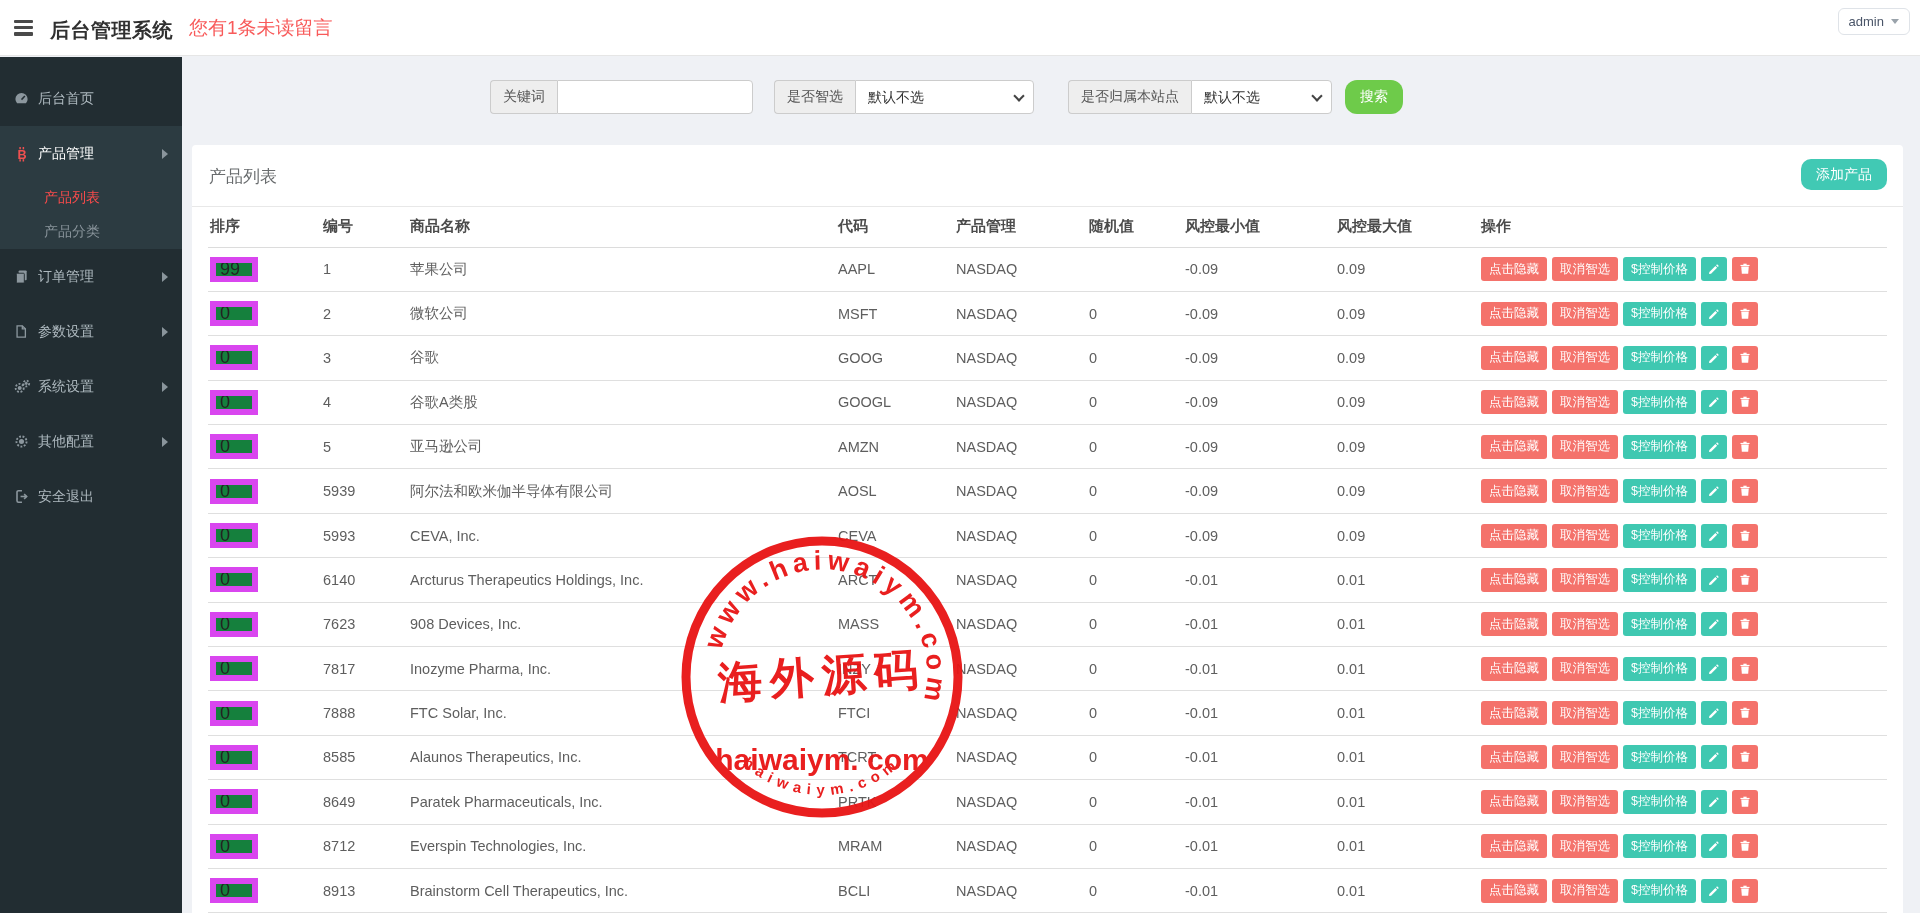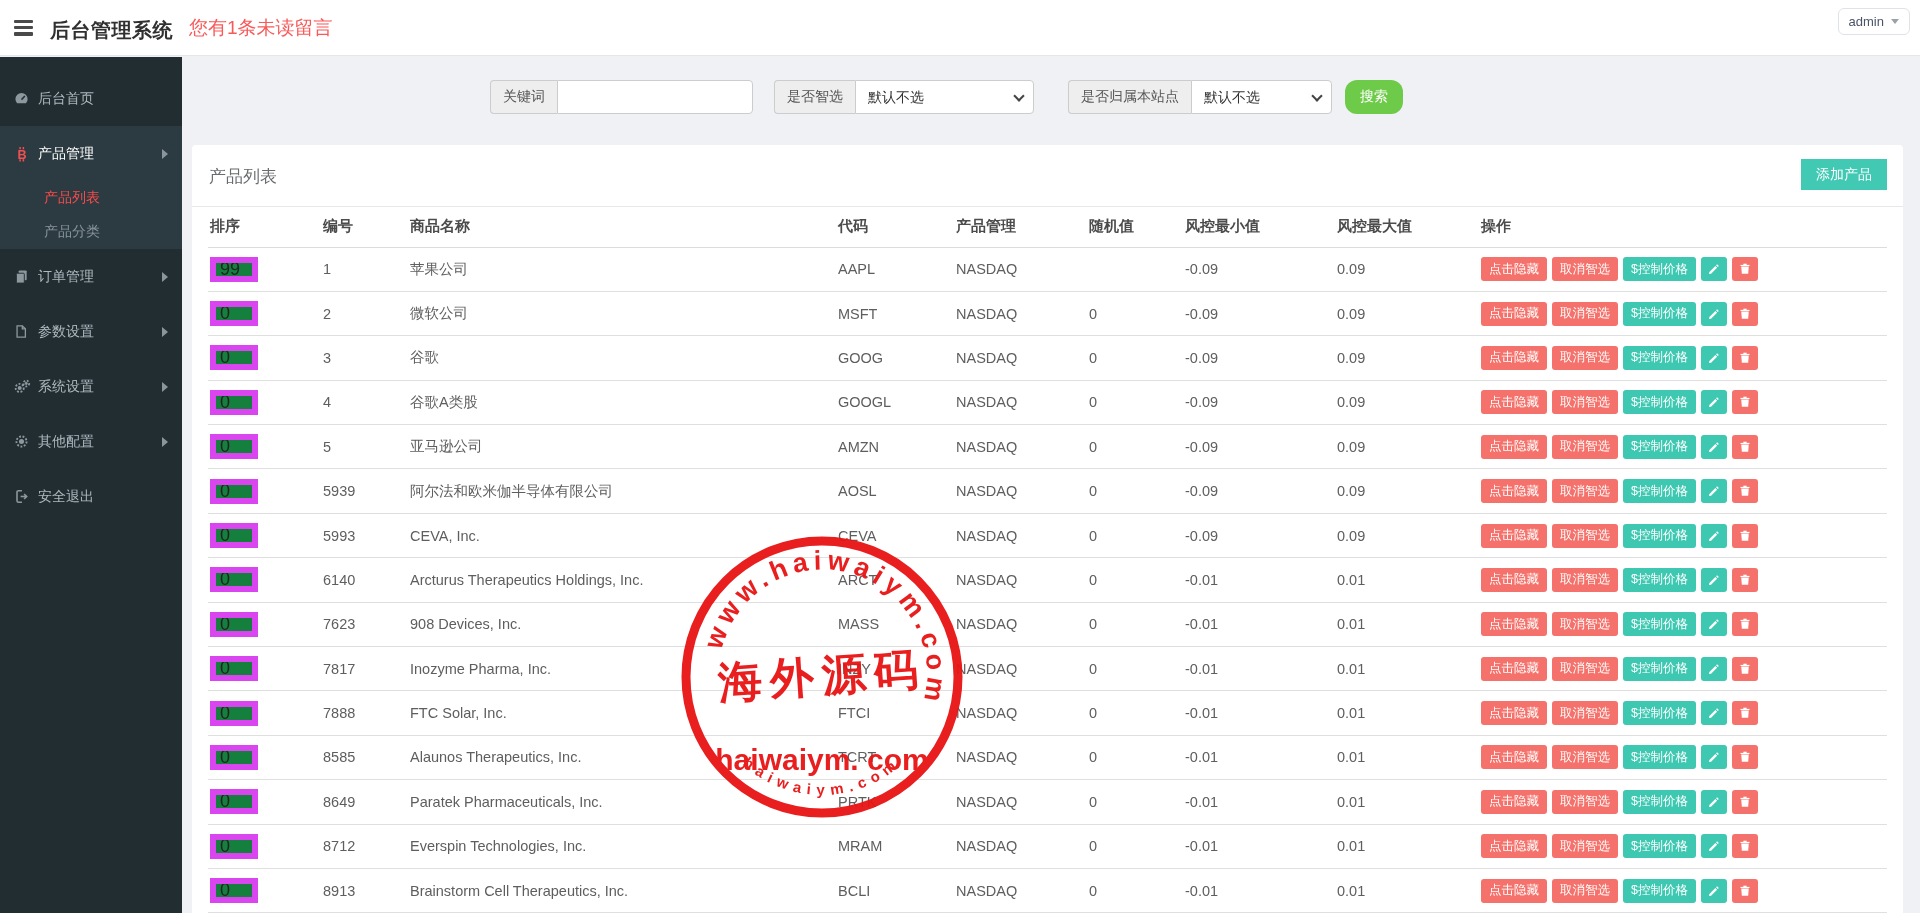--- a/index.html
+++ b/index.html
@@ -52,21 +52,21 @@
   .chev { position:absolute; right:11px; top:12px; width:8px; height:8px; border-right:2px solid #444;
     border-bottom:2px solid #444; transform:rotate(45deg); pointer-events:none;}
   .search-btn { position:absolute; top:0; height:34px; background:#6ecb4a; color:#fff; border:none;
     border-radius:12px; font-size:14px; padding:0 15px; cursor:pointer;}
 
   
   .panel { position:absolute; left:10px; top:88px; width:1711px; height:900px; background:#fff; border-radius:4px;}
   .panel-header { height:62px; position:relative; border-bottom:1px solid #e8e8e8;}
   .panel-title { position:absolute; left:17px; top:20px; font-size:17px; color:#696c6e;}
   .add-btn { position:absolute; right:16px; top:14px; height:31px; background:#41c9b4; color:#fff;
-    border:none; border-radius:0; font-size:14px; padding:0 15px; cursor:pointer;}
+    border:none; border-radius:10px; font-size:14px; padding:0 15px; cursor:pointer;}
 
   
   table.grid { margin:0 16px; width:1679px; border-collapse:collapse; table-layout:fixed;}
   .grid th { height:40px; text-align:left; font-size:15px; font-weight:bold; color:#4c4c4c;
     border-bottom:1px solid #dcdcdc; padding:0 2px; vertical-align:middle;}
   .grid td { height:44.4px; font-size:14.5px; color:#5e5e5e; border-bottom:1px solid #dfdfdf;
     padding:0 2px; vertical-align:middle; white-space:nowrap; overflow:hidden;}
   .sort-input { width:48px; height:25px; border:6px solid #d946ef; font-size:18px; padding:0 4px;
     color:#222; outline:none; background:#15803d;}
   .actions { display:flex; align-items:flex-start; gap:5px;}

